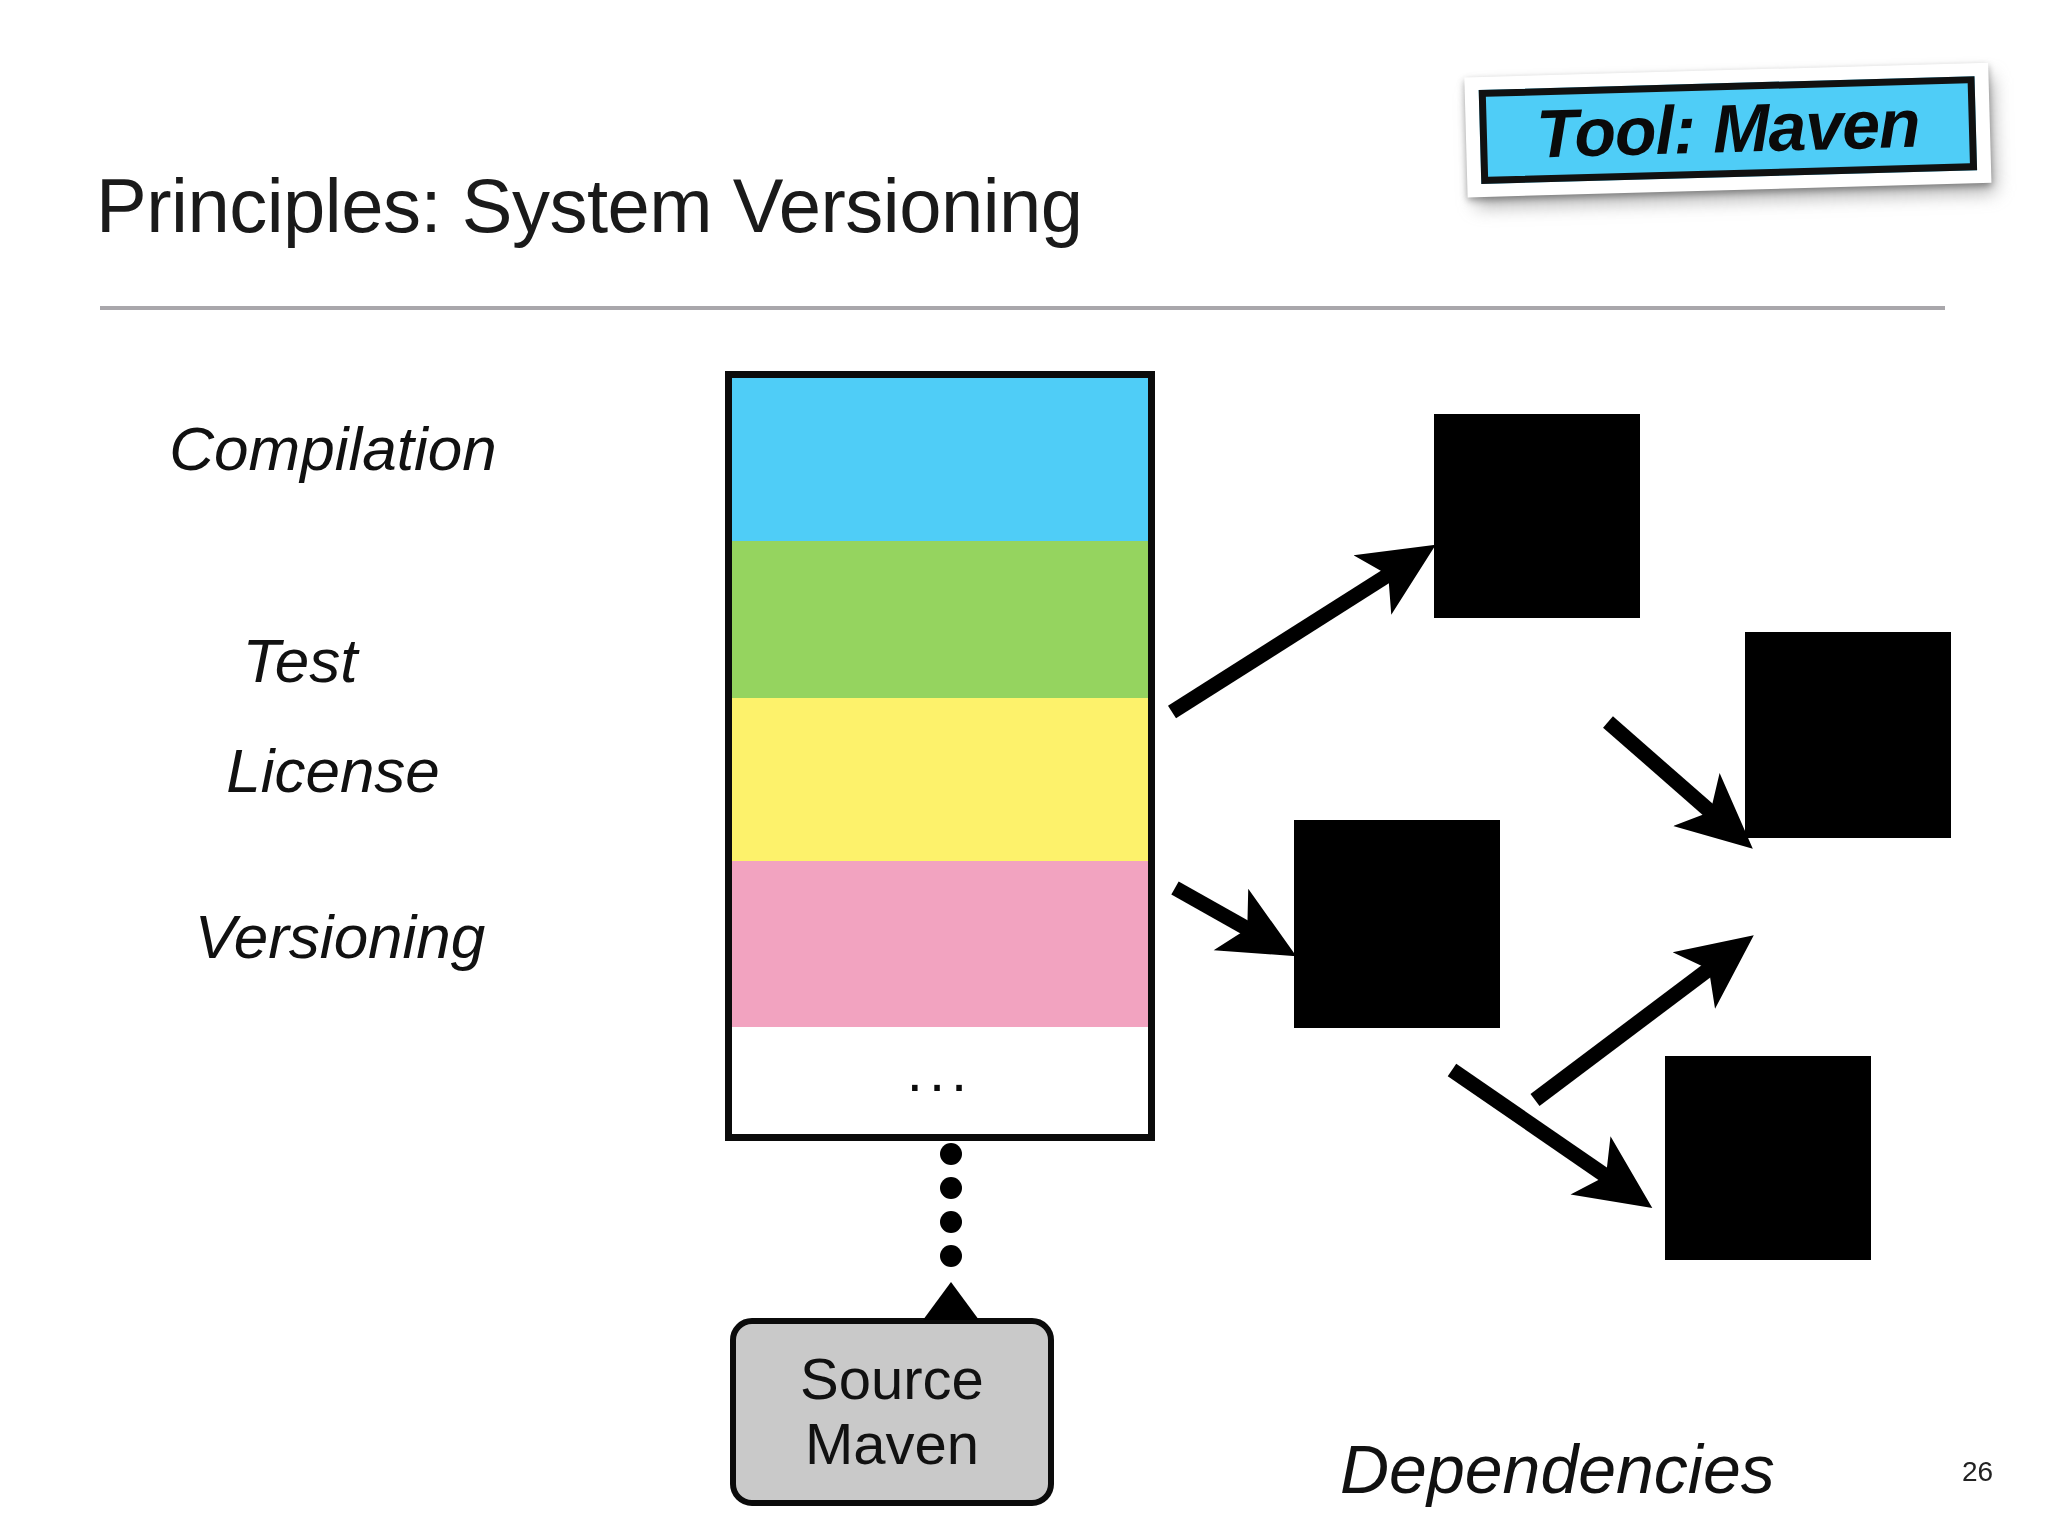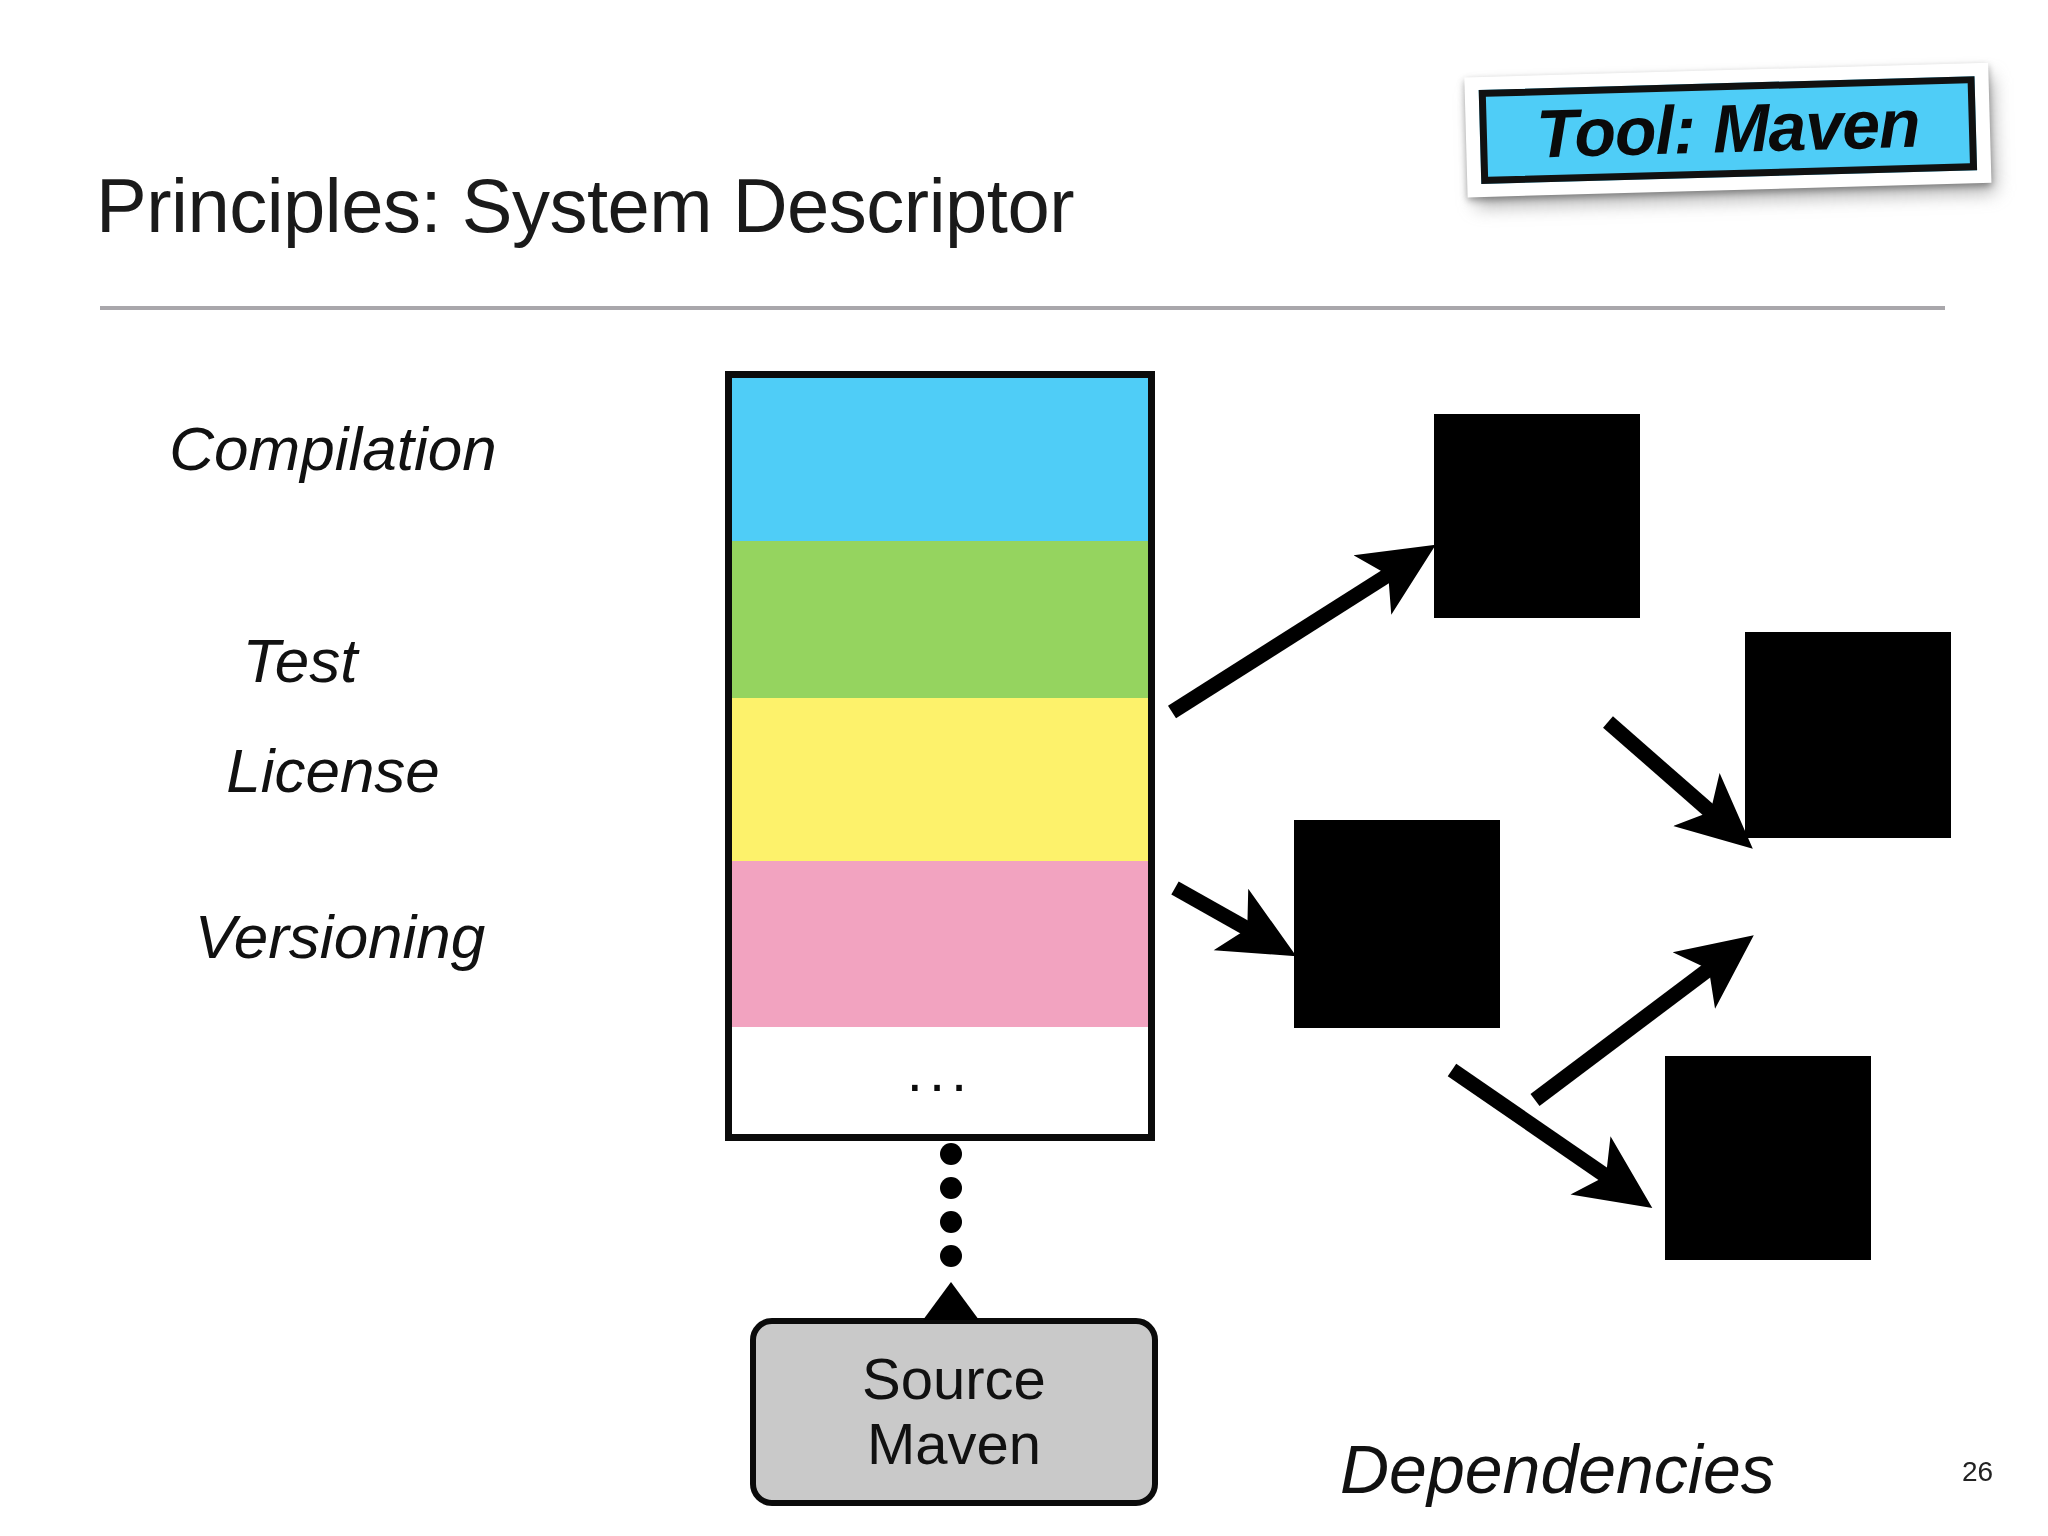--- a/index.html
+++ b/index.html
@@ -139,23 +139,23 @@
     font-size: 58px;
     color: #0b0b0b;
     letter-spacing: 6px;
     line-height: 1;
     transform: translateY(-10px);
   }
 
   
   #source-code-box {
     position: absolute;
-    left: 750px;
+    left: 730px;
     top: 1318px;
-    width: 408px;
+    width: 324px;
     height: 188px;
     background: #c9c9c9;
     border: 6px solid #0b0b0b;
     border-radius: 22px;
     box-sizing: border-box;
     display: flex;
     flex-direction: column;
     align-items: center;
     justify-content: center;
   }
@@ -205,21 +205,21 @@
     width: 2048px;
     height: 1536px;
     pointer-events: none;
   }
 </style>
 </head>
 <body>
 
 <div id="slide" style="background: rgb(255, 255, 255);">
 
-  <div id="slide-title">Principles: System Descriptor</div>
+  <div id="slide-title">Principles: System Versioning</div>
   <div id="title-rule" style="background: rgb(169, 167, 171);"></div>
 
   <div id="tool-badge-wrap">
     <div id="tool-badge-shadow"></div>
     <div id="tool-badge-paper" style="background: rgb(255, 255, 255);"></div>
     <div id="tool-badge-frame" style="background: rgb(79, 205, 247); border-color: rgb(17, 17, 17);">
       <span id="tool-badge-text">Tool: Maven</span>
     </div>
   </div>
 

